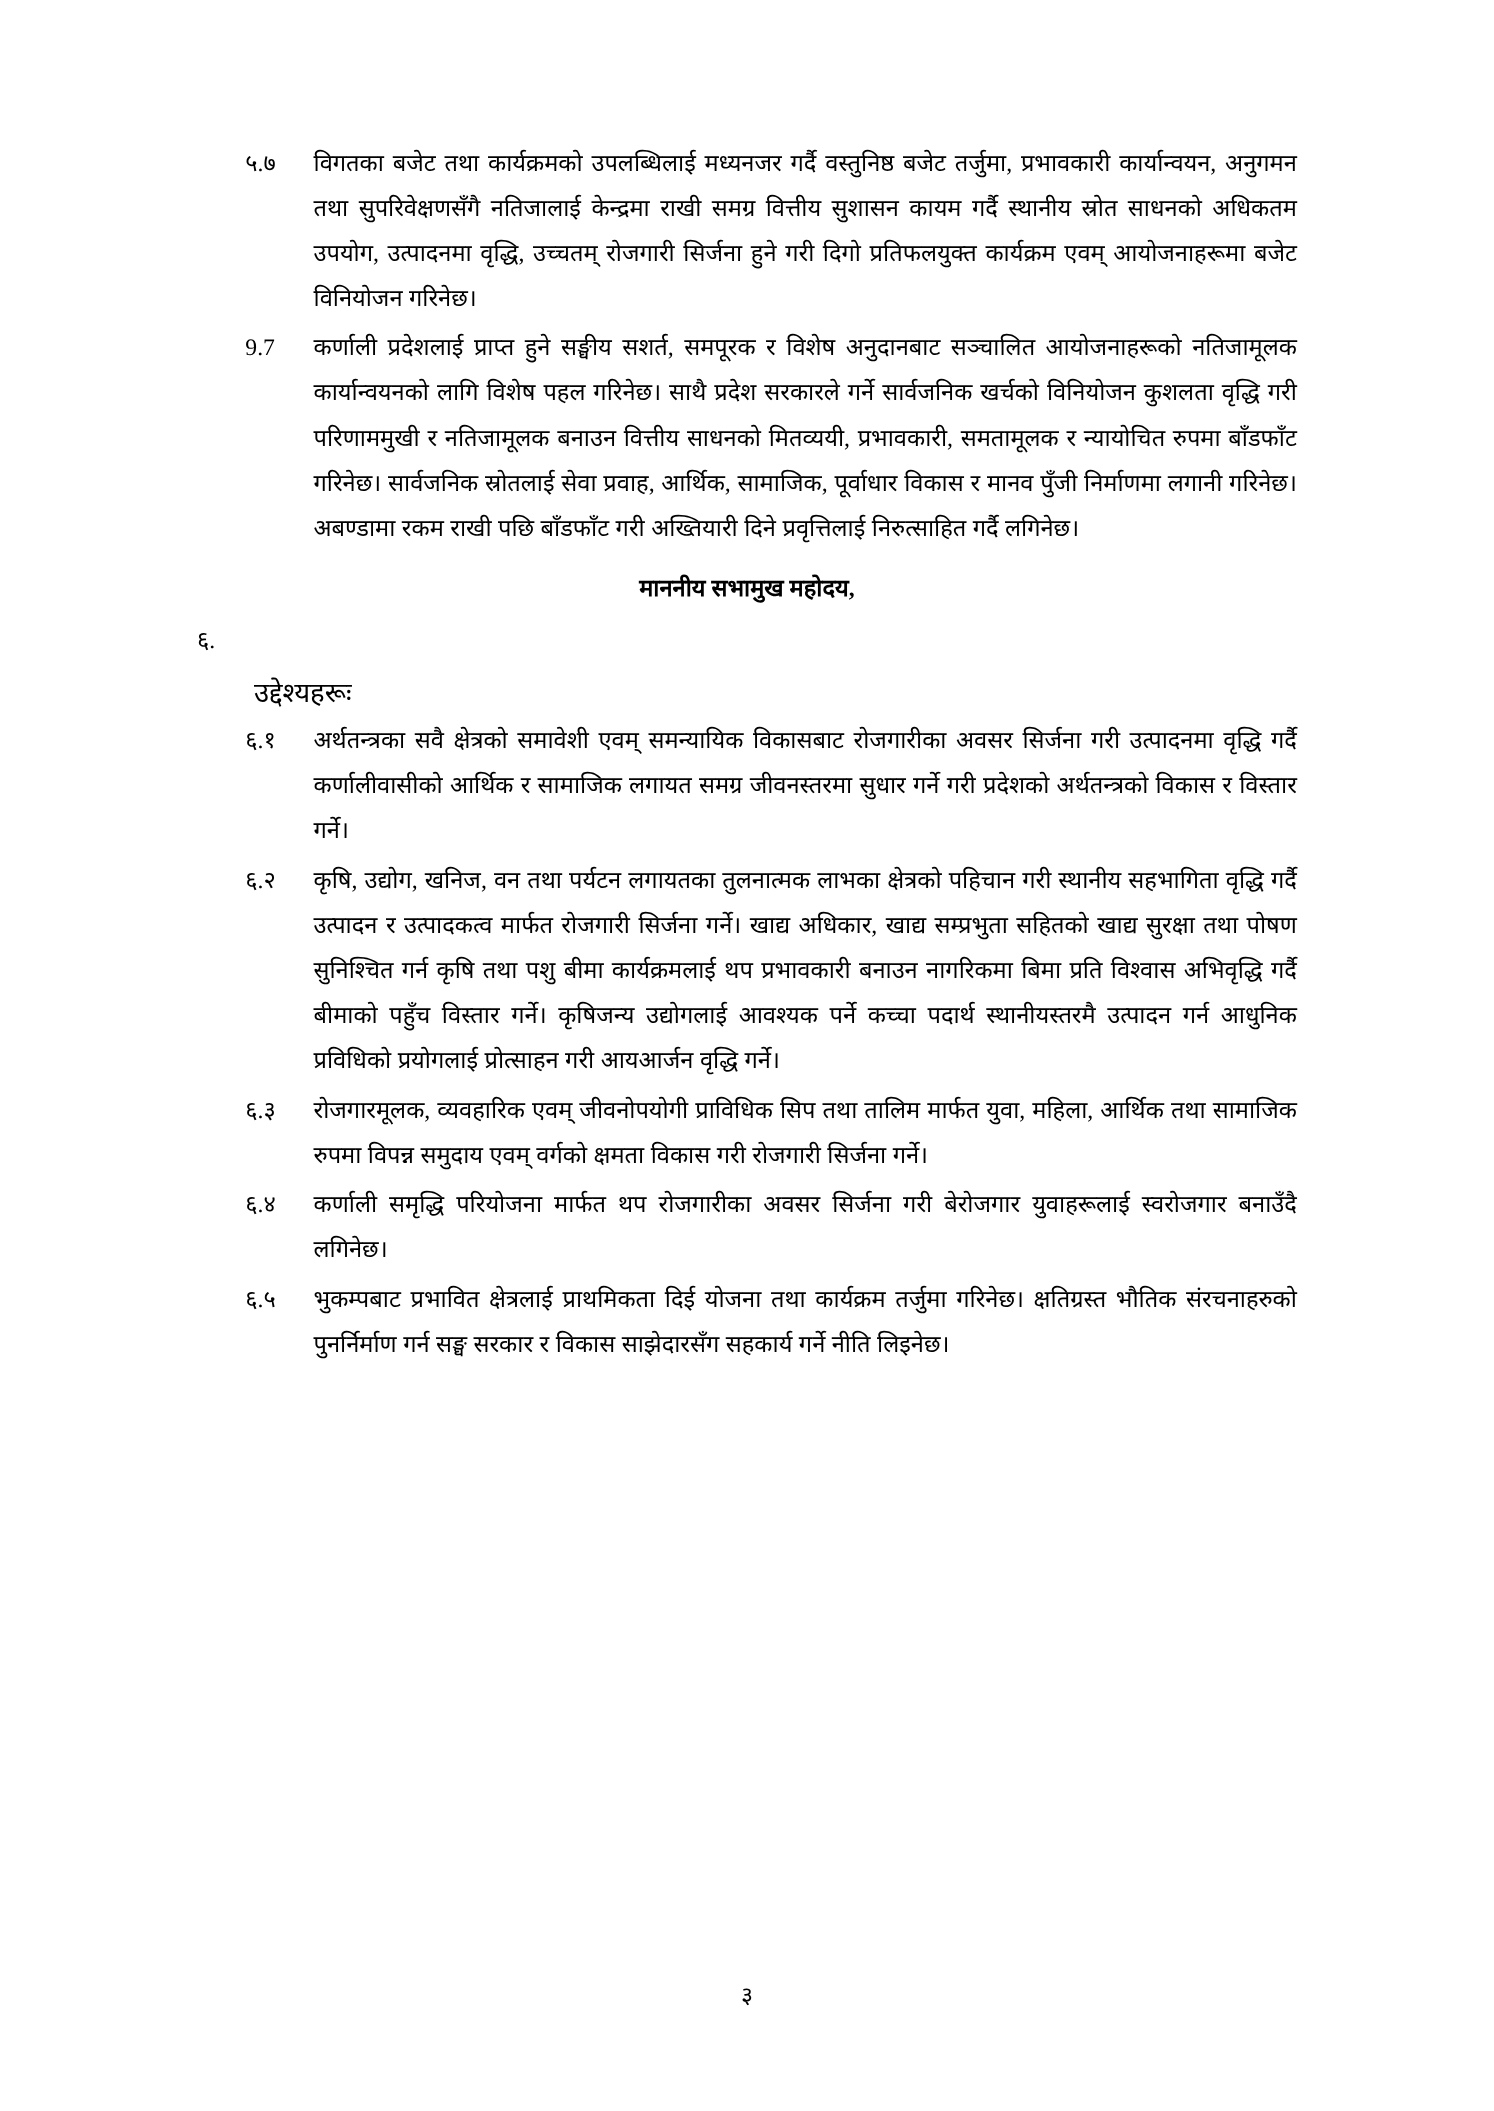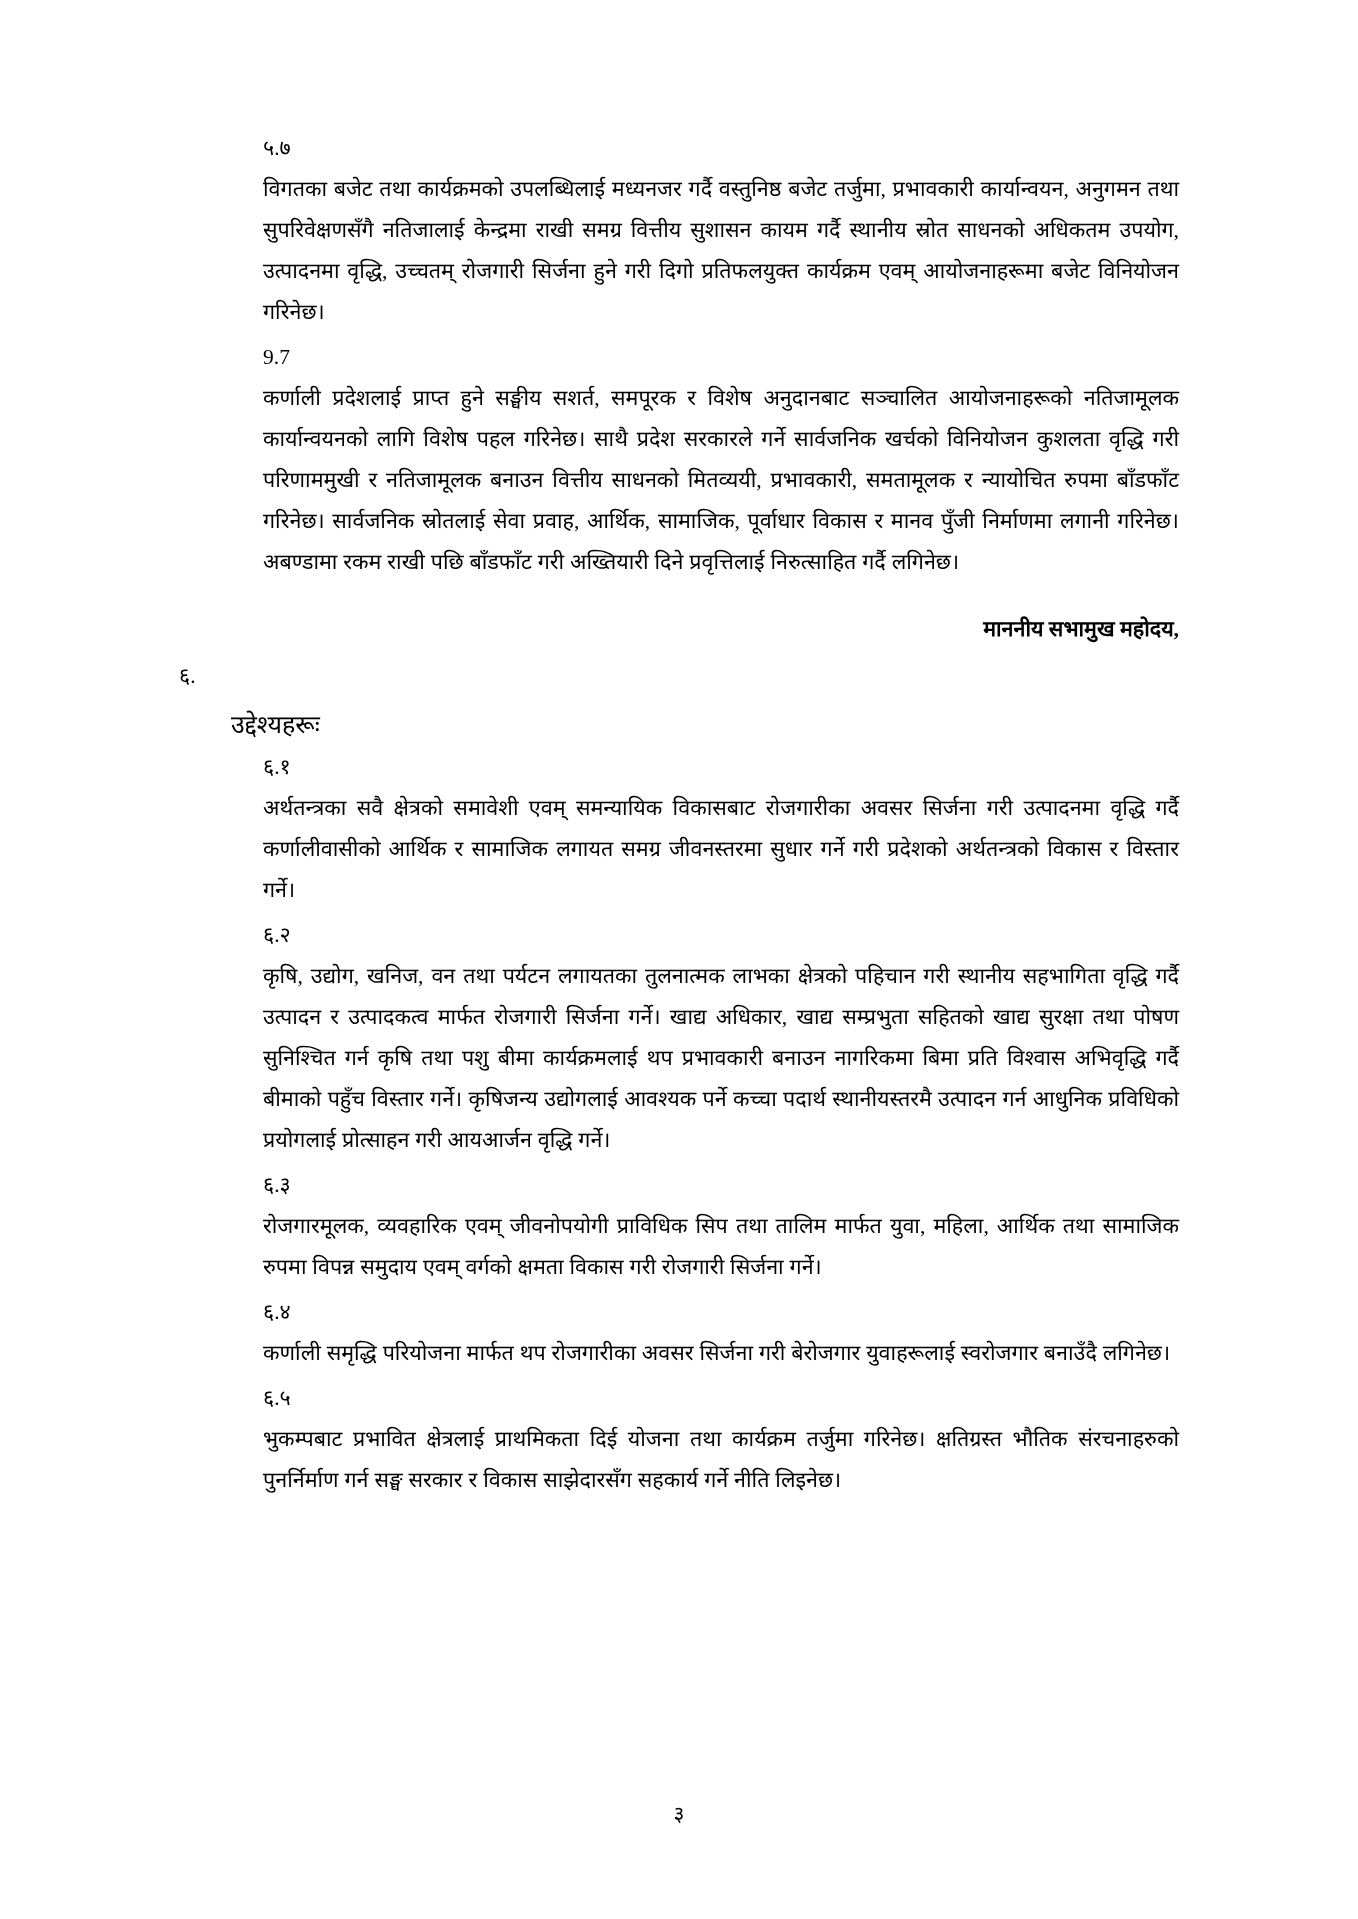--- a/index.html
+++ b/index.html
@@ -42,22 +42,21 @@
   .clause .body {
     flex: 1 1 auto;
     font-size: 21.5px;
     line-height: 41px;
     text-align: justify;
     text-justify: inter-word;
     word-spacing: 0.5px;
   }
   
   .lvl-2 {
-    margin-left: 84px;
-    flex-direction: column;
+    margin-left: 44px;
   }
   .lvl-2 .num {
     width: 62px;
   }
   .section-head {
     display: flex;
     align-items: flex-start;
     margin-top: 6px;
     margin-bottom: 2px;
   }
@@ -69,22 +68,22 @@
   }
   .section-head .title {
     font-size: 25px;
     line-height: 41px;
     margin-top: 48px;
   }
   .salutation {
     font-size: 21.5px;
     line-height: 41px;
     font-weight: bold;
-    margin-top: 26px;
-    text-align: right;
+    margin-top: 14px;
+    text-align: center;
   }
   .para {
     font-size: 21.5px;
     line-height: 41px;
     text-align: left;
     margin-bottom: 2px;
   }
   .page-number {
     position: absolute;
     bottom: 92px;

